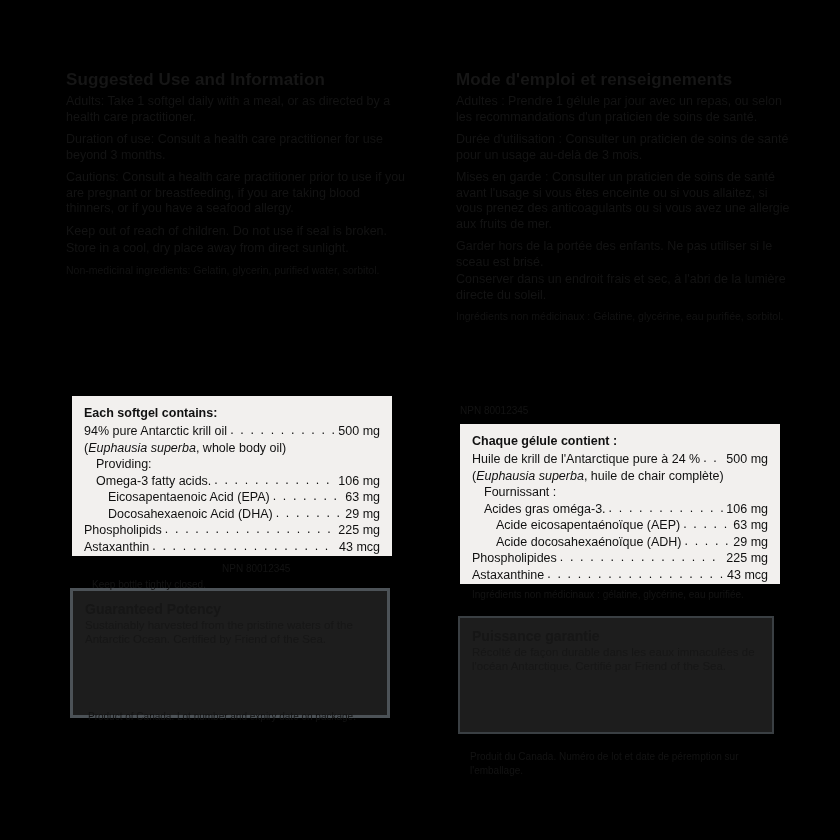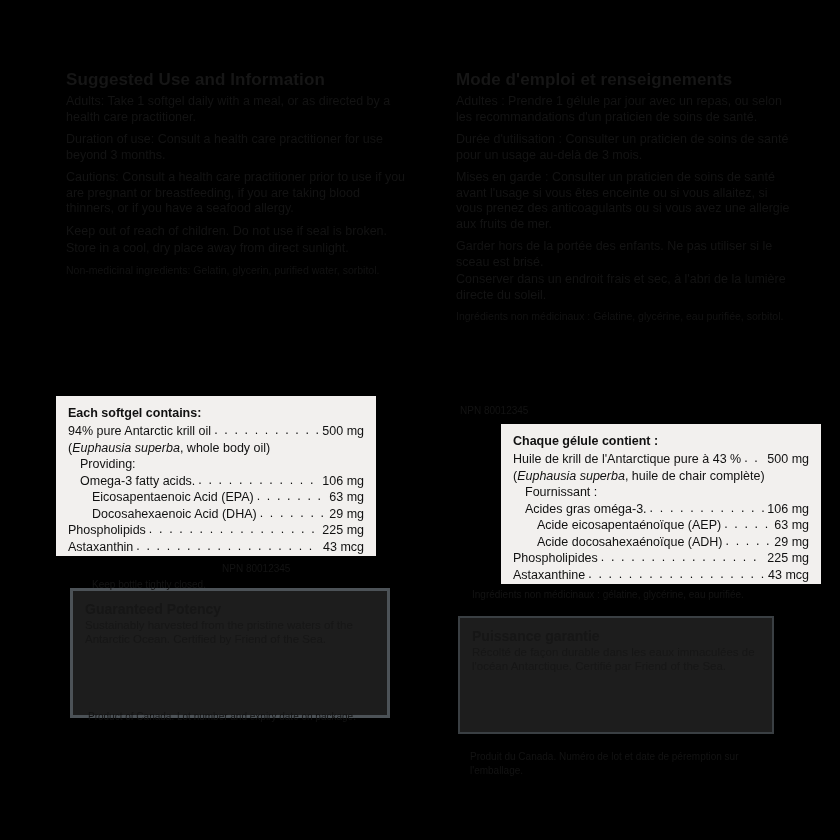--- a/index.html
+++ b/index.html
@@ -148,21 +148,21 @@
 <div class="dark-block" style="left:456px; top:70px; width:340px;">
   <div class="hdr">Mode d'emploi et renseignements</div>
   <div class="para">Adultes : Prendre 1 gélule par jour avec un repas, ou selon les recommandations d'un praticien de soins de santé.</div>
   <div class="para">Durée d'utilisation : Consulter un praticien de soins de santé pour un usage au-delà de 3 mois.</div>
   <div class="para">Mises en garde : Consulter un praticien de soins de santé avant l'usage si vous êtes enceinte ou si vous allaitez, si vous prenez des anticoagulants ou si vous avez une allergie aux fruits de mer.</div>
   <div class="para tight">Garder hors de la portée des enfants. Ne pas utiliser si le sceau est brisé.</div>
   <div class="para">Conserver dans un endroit frais et sec, à l'abri de la lumière directe du soleil.</div>
   <div class="small">Ingrédients non médicinaux : Gélatine, glycérine, eau purifiée, sorbitol.</div>
 </div>
 
-<div class="facts" style="left:56px; top:396px; width:320px; height:160px;">
+<div class="facts" style="left:72px; top:396px; width:320px; height:160px;">
   <div class="facts-title">Each softgel contains:</div>
 
   <div class="facts-row">
     <span class="lbl">94% pure Antarctic krill oil</span>
     <span class="dots">. . . . . . . . . . . . . . . . . . . . . . . . . . . .</span>
     <span class="val">500 mg</span>
   </div>
 
   <div class="facts-row nodots">
     <span class="lbl">(<span class="italic">Euphausia superba</span>, whole body oil)</span>
@@ -196,25 +196,25 @@
     <span class="val">225 mg</span>
   </div>
 
   <div class="facts-row">
     <span class="lbl">Astaxanthin</span>
     <span class="dots">. . . . . . . . . . . . . . . . . . . . . . . . . . . . . . . .</span>
     <span class="val">43 mcg</span>
   </div>
 </div>
 
-<div class="facts" style="left:460px; top:424px; width:320px; height:160px;margin-left:41px;">
+<div class="facts" style="left:460px; top:424px; width:320px; height:160px;">
   <div class="facts-title">Chaque gélule contient :</div>
 
   <div class="facts-row">
-    <span class="lbl">Huile de krill de l'Antarctique pure à 43 %</span>
+    <span class="lbl">Huile de krill de l'Antarctique pure à 24 %</span>
     <span class="dots">. . . . .</span>
     <span class="val">500 mg</span>
   </div>
 
   <div class="facts-row nodots">
     <span class="lbl">(<span class="italic">Euphausia superba</span>, huile de chair complète)</span>
   </div>
 
   <div class="facts-row nodots indent1">
     <span class="lbl">Fournissant :</span>

